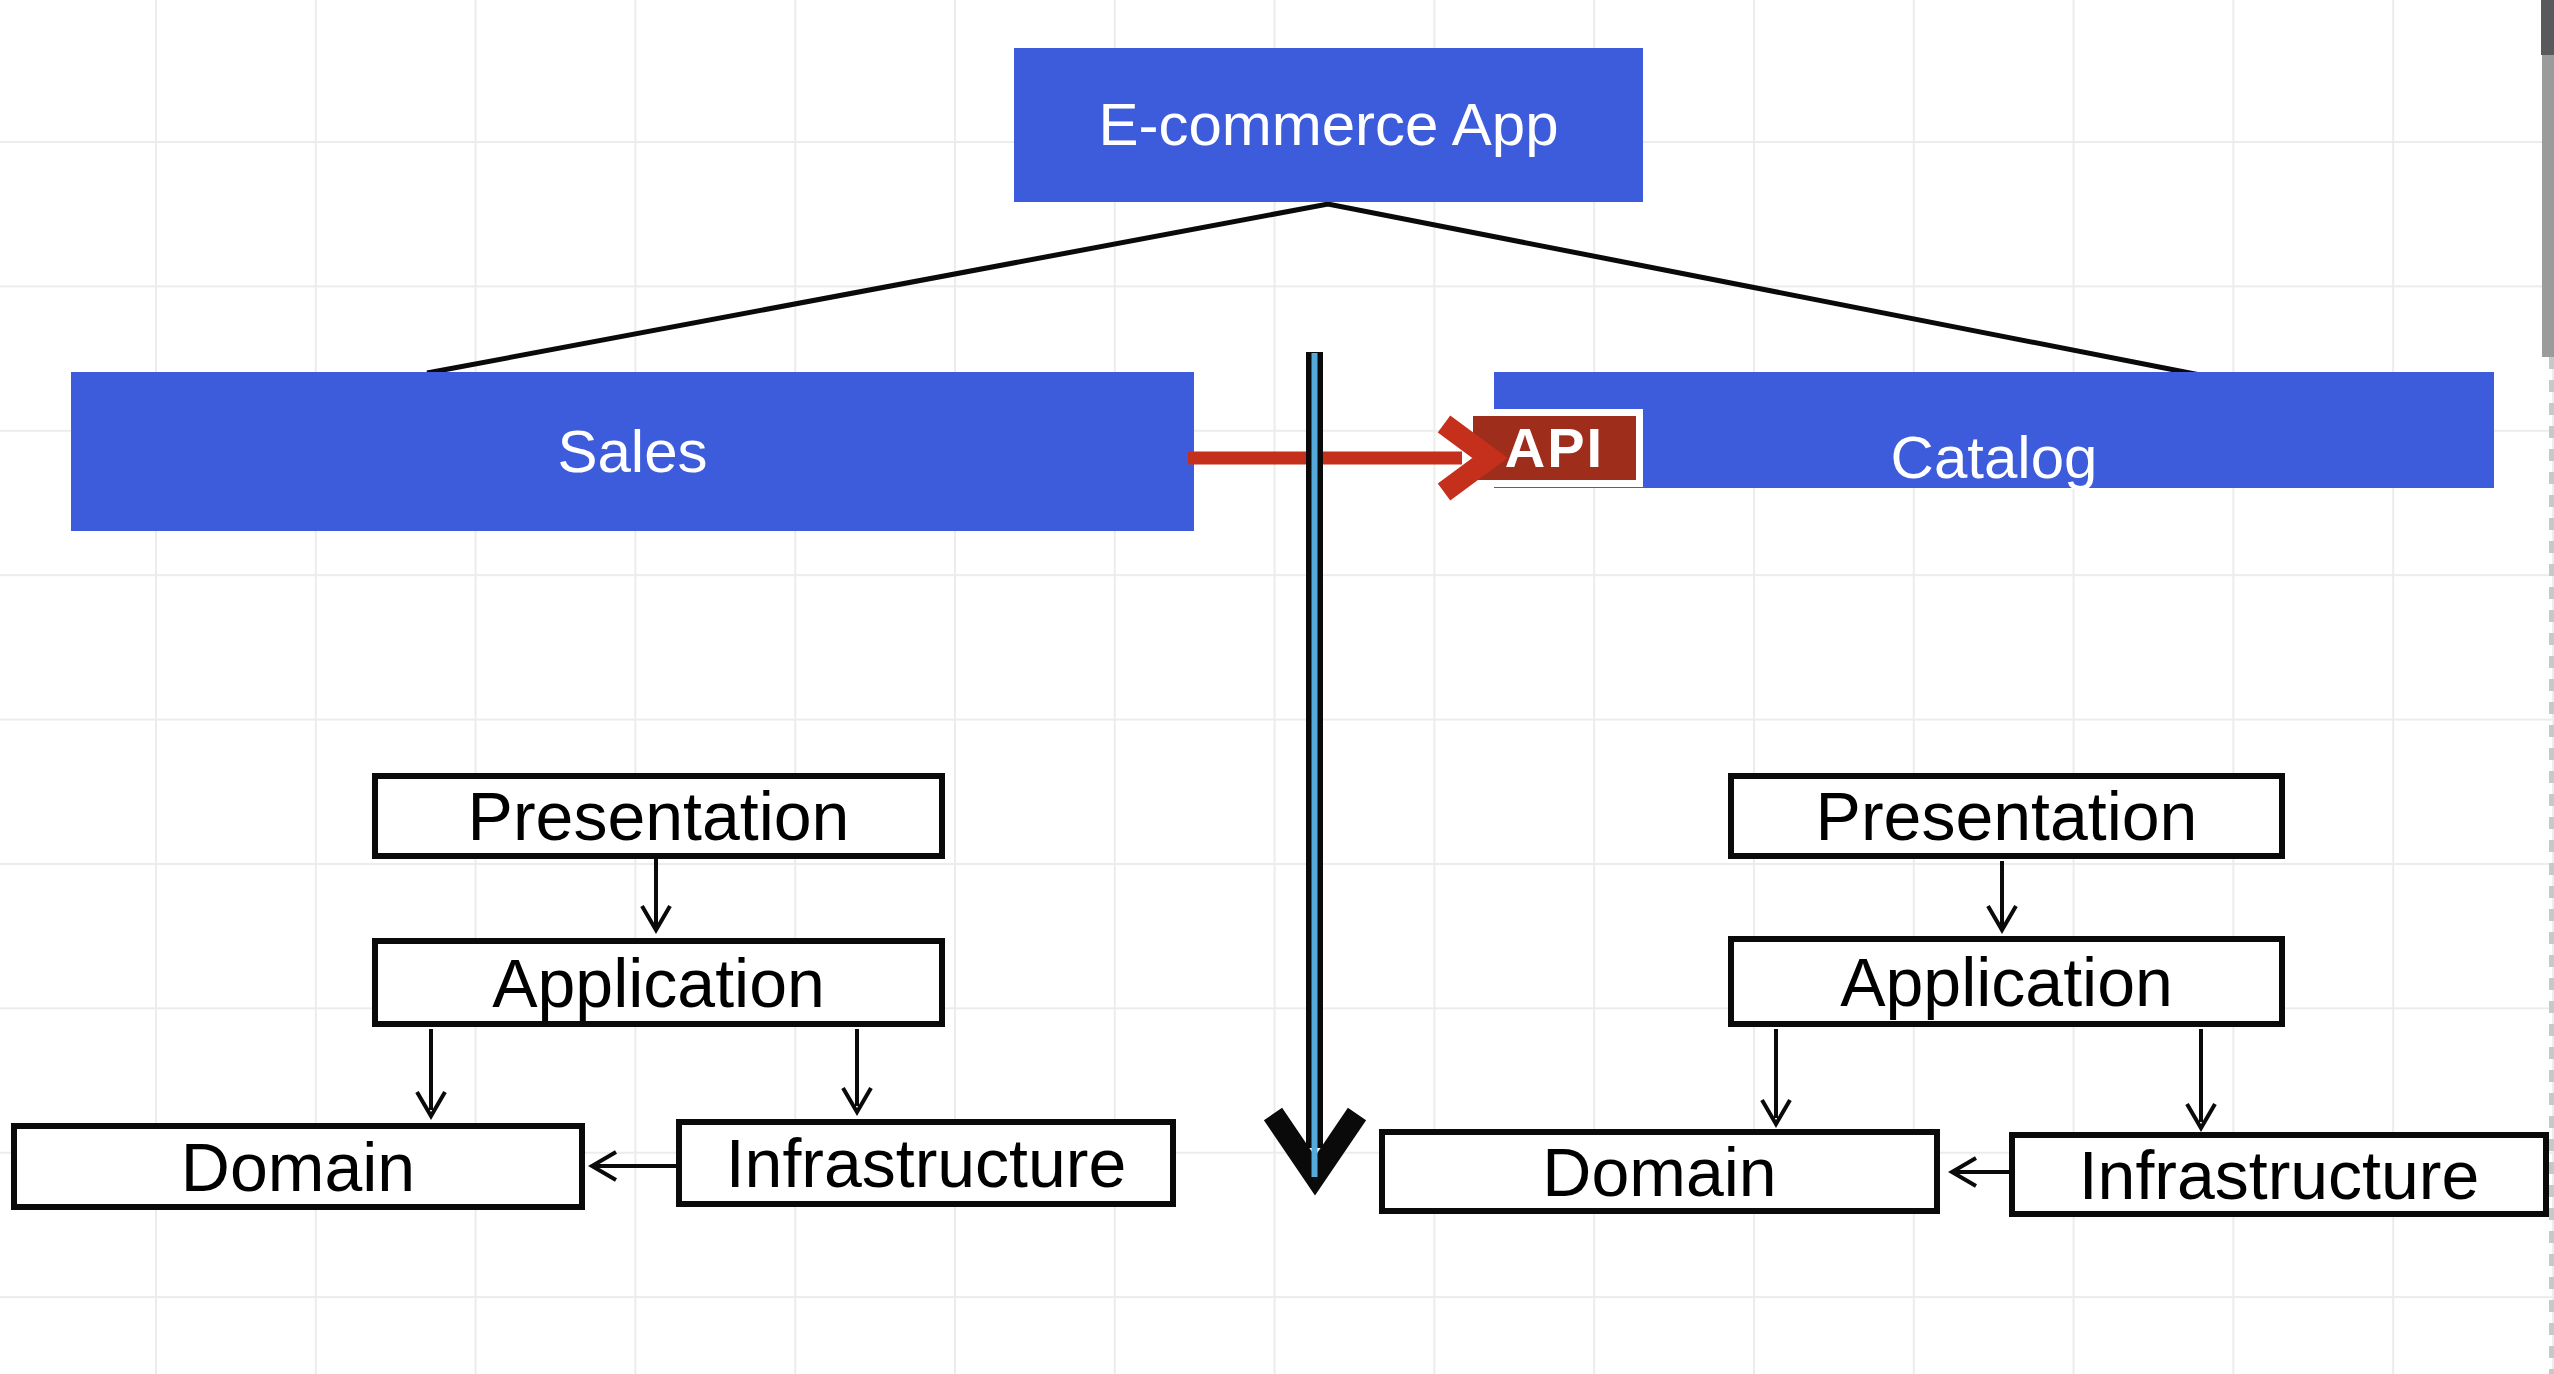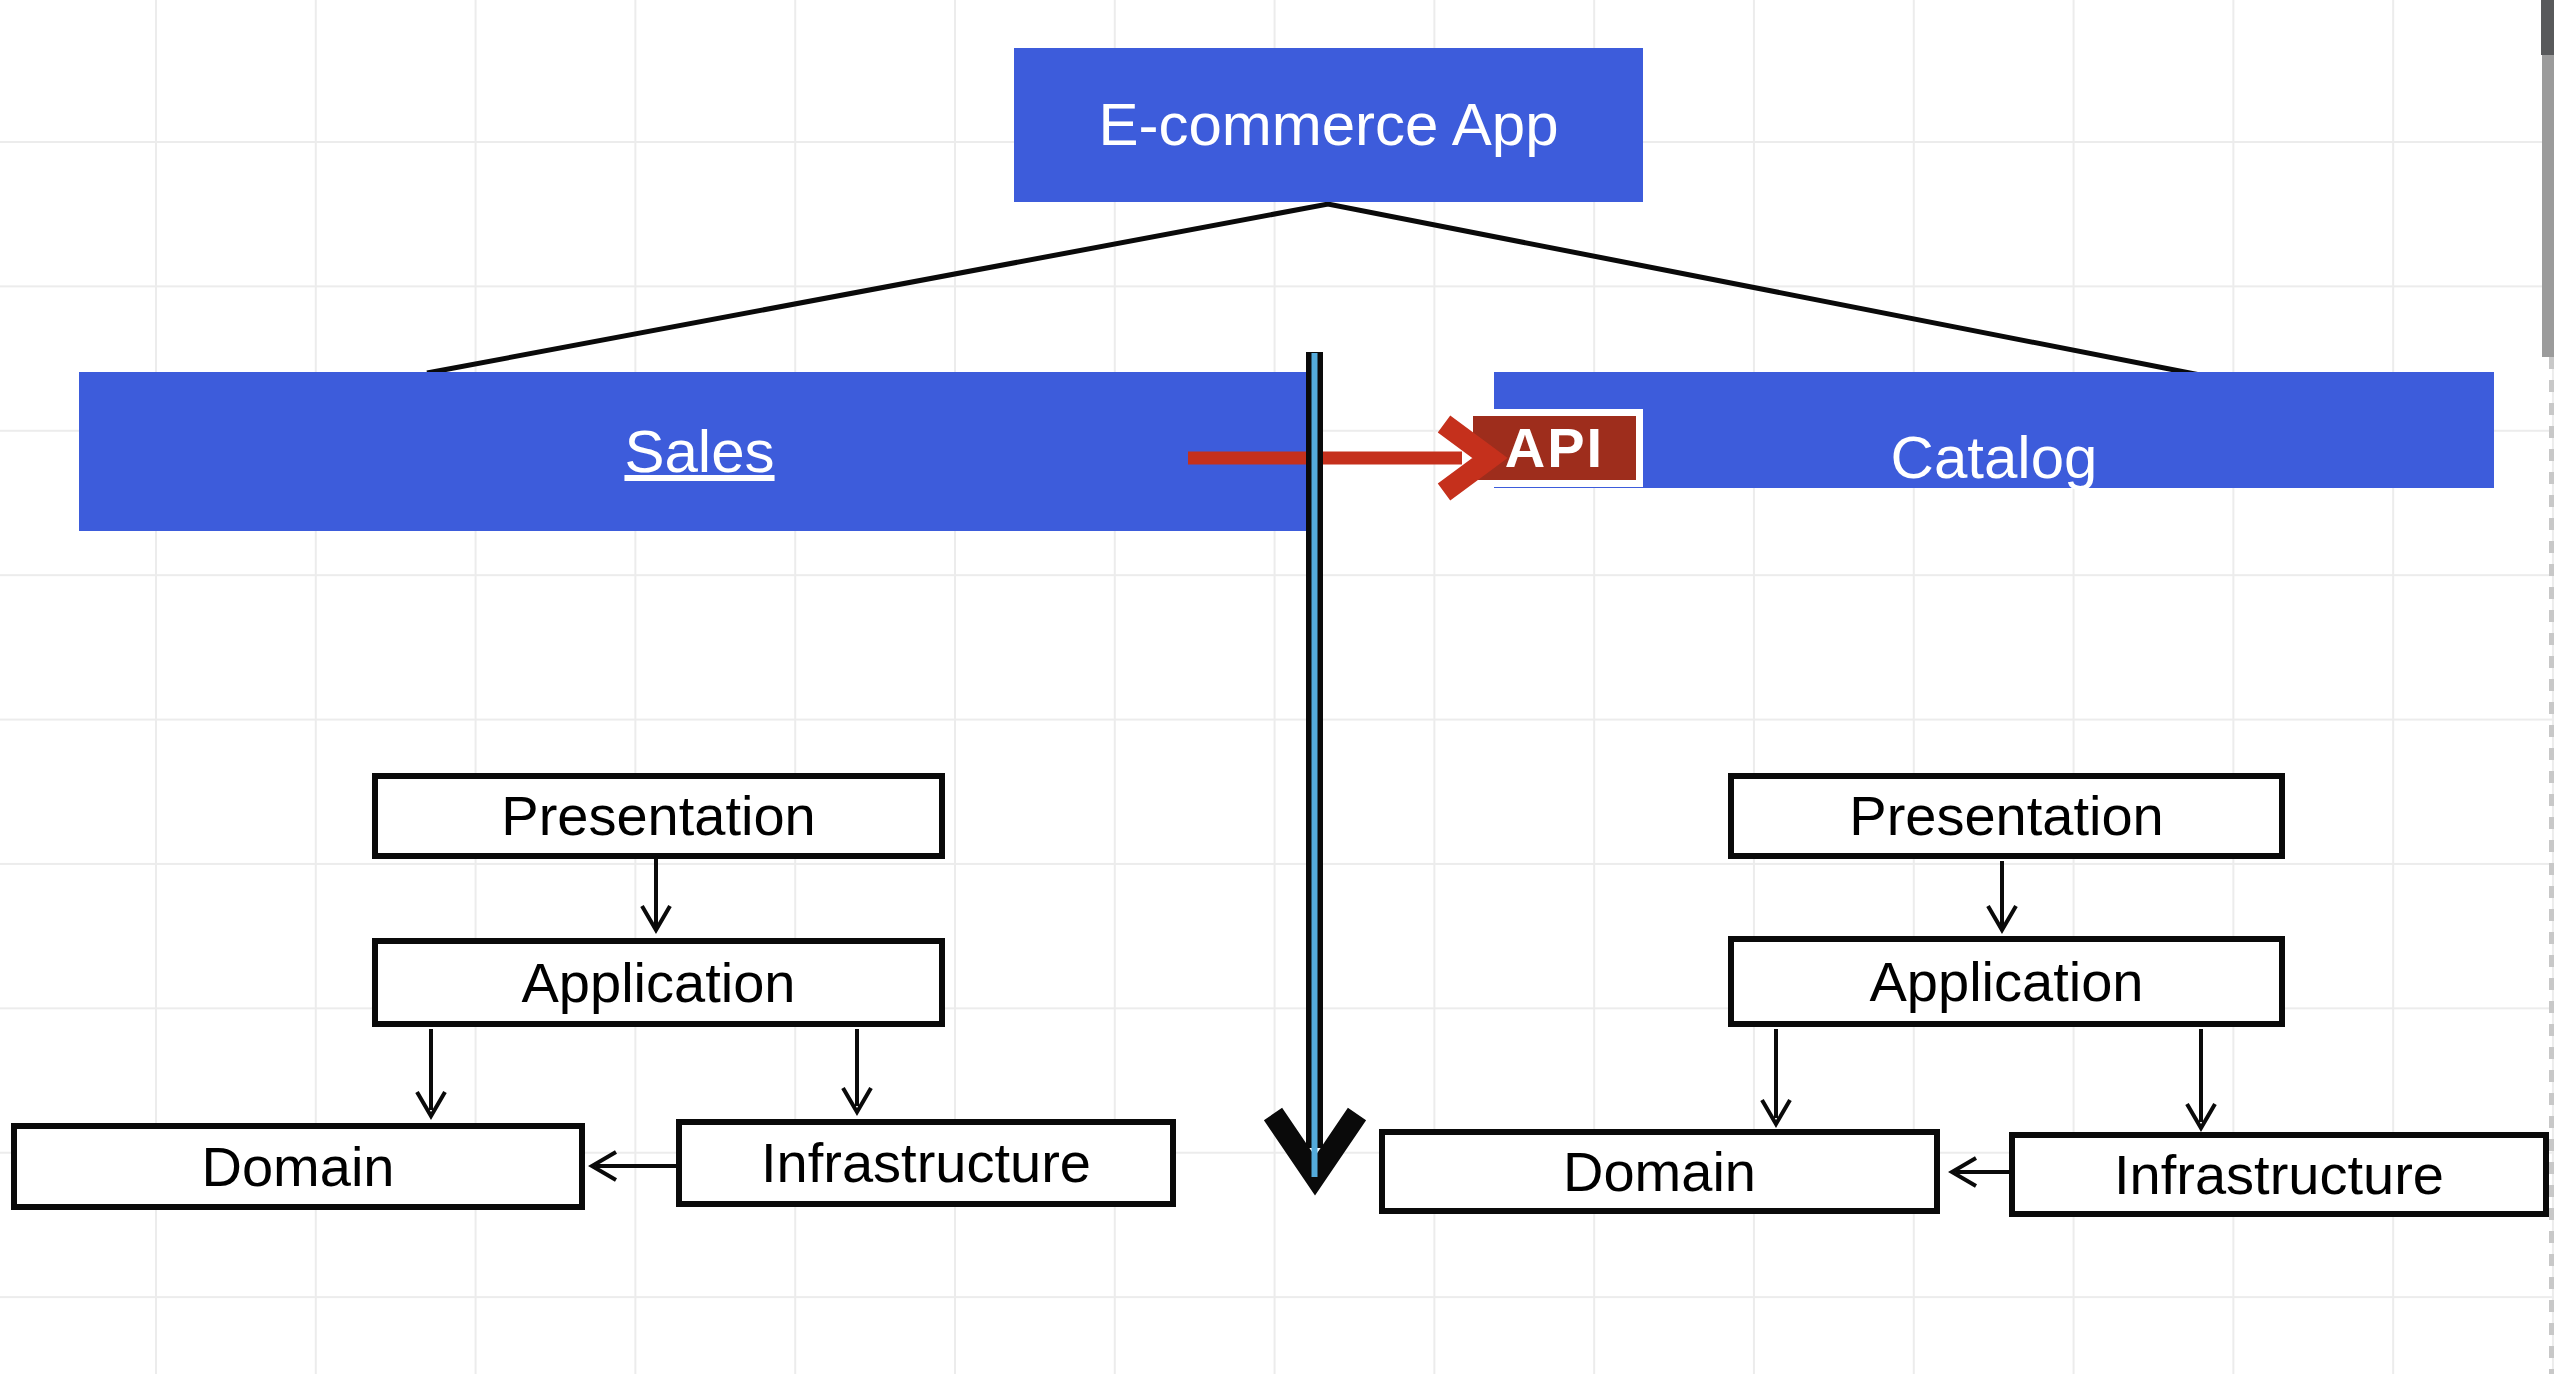--- a/index.html
+++ b/index.html
@@ -30,21 +30,21 @@
   }
   .apinode{
     position:absolute;background:var(--api-red);color:var(--node-text);
     border:7px solid #ffffff;box-sizing:border-box;
     display:flex;align-items:center;justify-content:center;
     font-size:56px;letter-spacing:2px;line-height:1;
   }
   .layerbox{
     position:absolute;background:#ffffff;border:6px solid var(--ink);box-sizing:border-box;
     color:var(--layer-text);display:flex;align-items:center;justify-content:center;
-    font-size:56px;line-height:1;
+    font-size:68px;line-height:1;
   }
   .sb-thumb{position:absolute;left:2541px;top:0;width:13px;height:55px;background:var(--sb-dark);}
   .sb-track{position:absolute;left:2542px;top:55px;width:12px;height:302px;background:var(--sb-gray);}
   .page-dash{
     position:absolute;left:2549px;top:357px;width:5px;height:1017px;
     background:repeating-linear-gradient(to bottom, var(--dash) 0 12px, transparent 12px 23px);
   }
 </style>
 </head>
 <body>
@@ -52,21 +52,21 @@
 <div class="canvas"></div>
 
 <svg class="layer">
   <polyline points="427,373 1328,204 2200,375" fill="none" style="stroke:var(--ink)" stroke-width="5"></polyline>
 </svg>
 
 <div class="bignode" style="left:1014px;top:48px;width:629px;height:154px;">
   <span>E-commerce App</span>
 </div>
 
-<div class="bignode" style="left:79px;top:372px;width:1241px;height:159px;text-decoration:underline;">
+<div class="bignode" style="left:71px;top:372px;width:1123px;height:159px;">
   <span>Sales</span>
 </div>
 
 <div class="bignode" style="left:1494px;top:372px;width:1000px;height:116px;align-items:flex-end;">
   <span>Catalog</span>
 </div>
 
 <div class="apinode" style="left:1466px;top:409px;width:177px;height:78px;font-weight:bold;">
   <span>API</span>
 </div>

